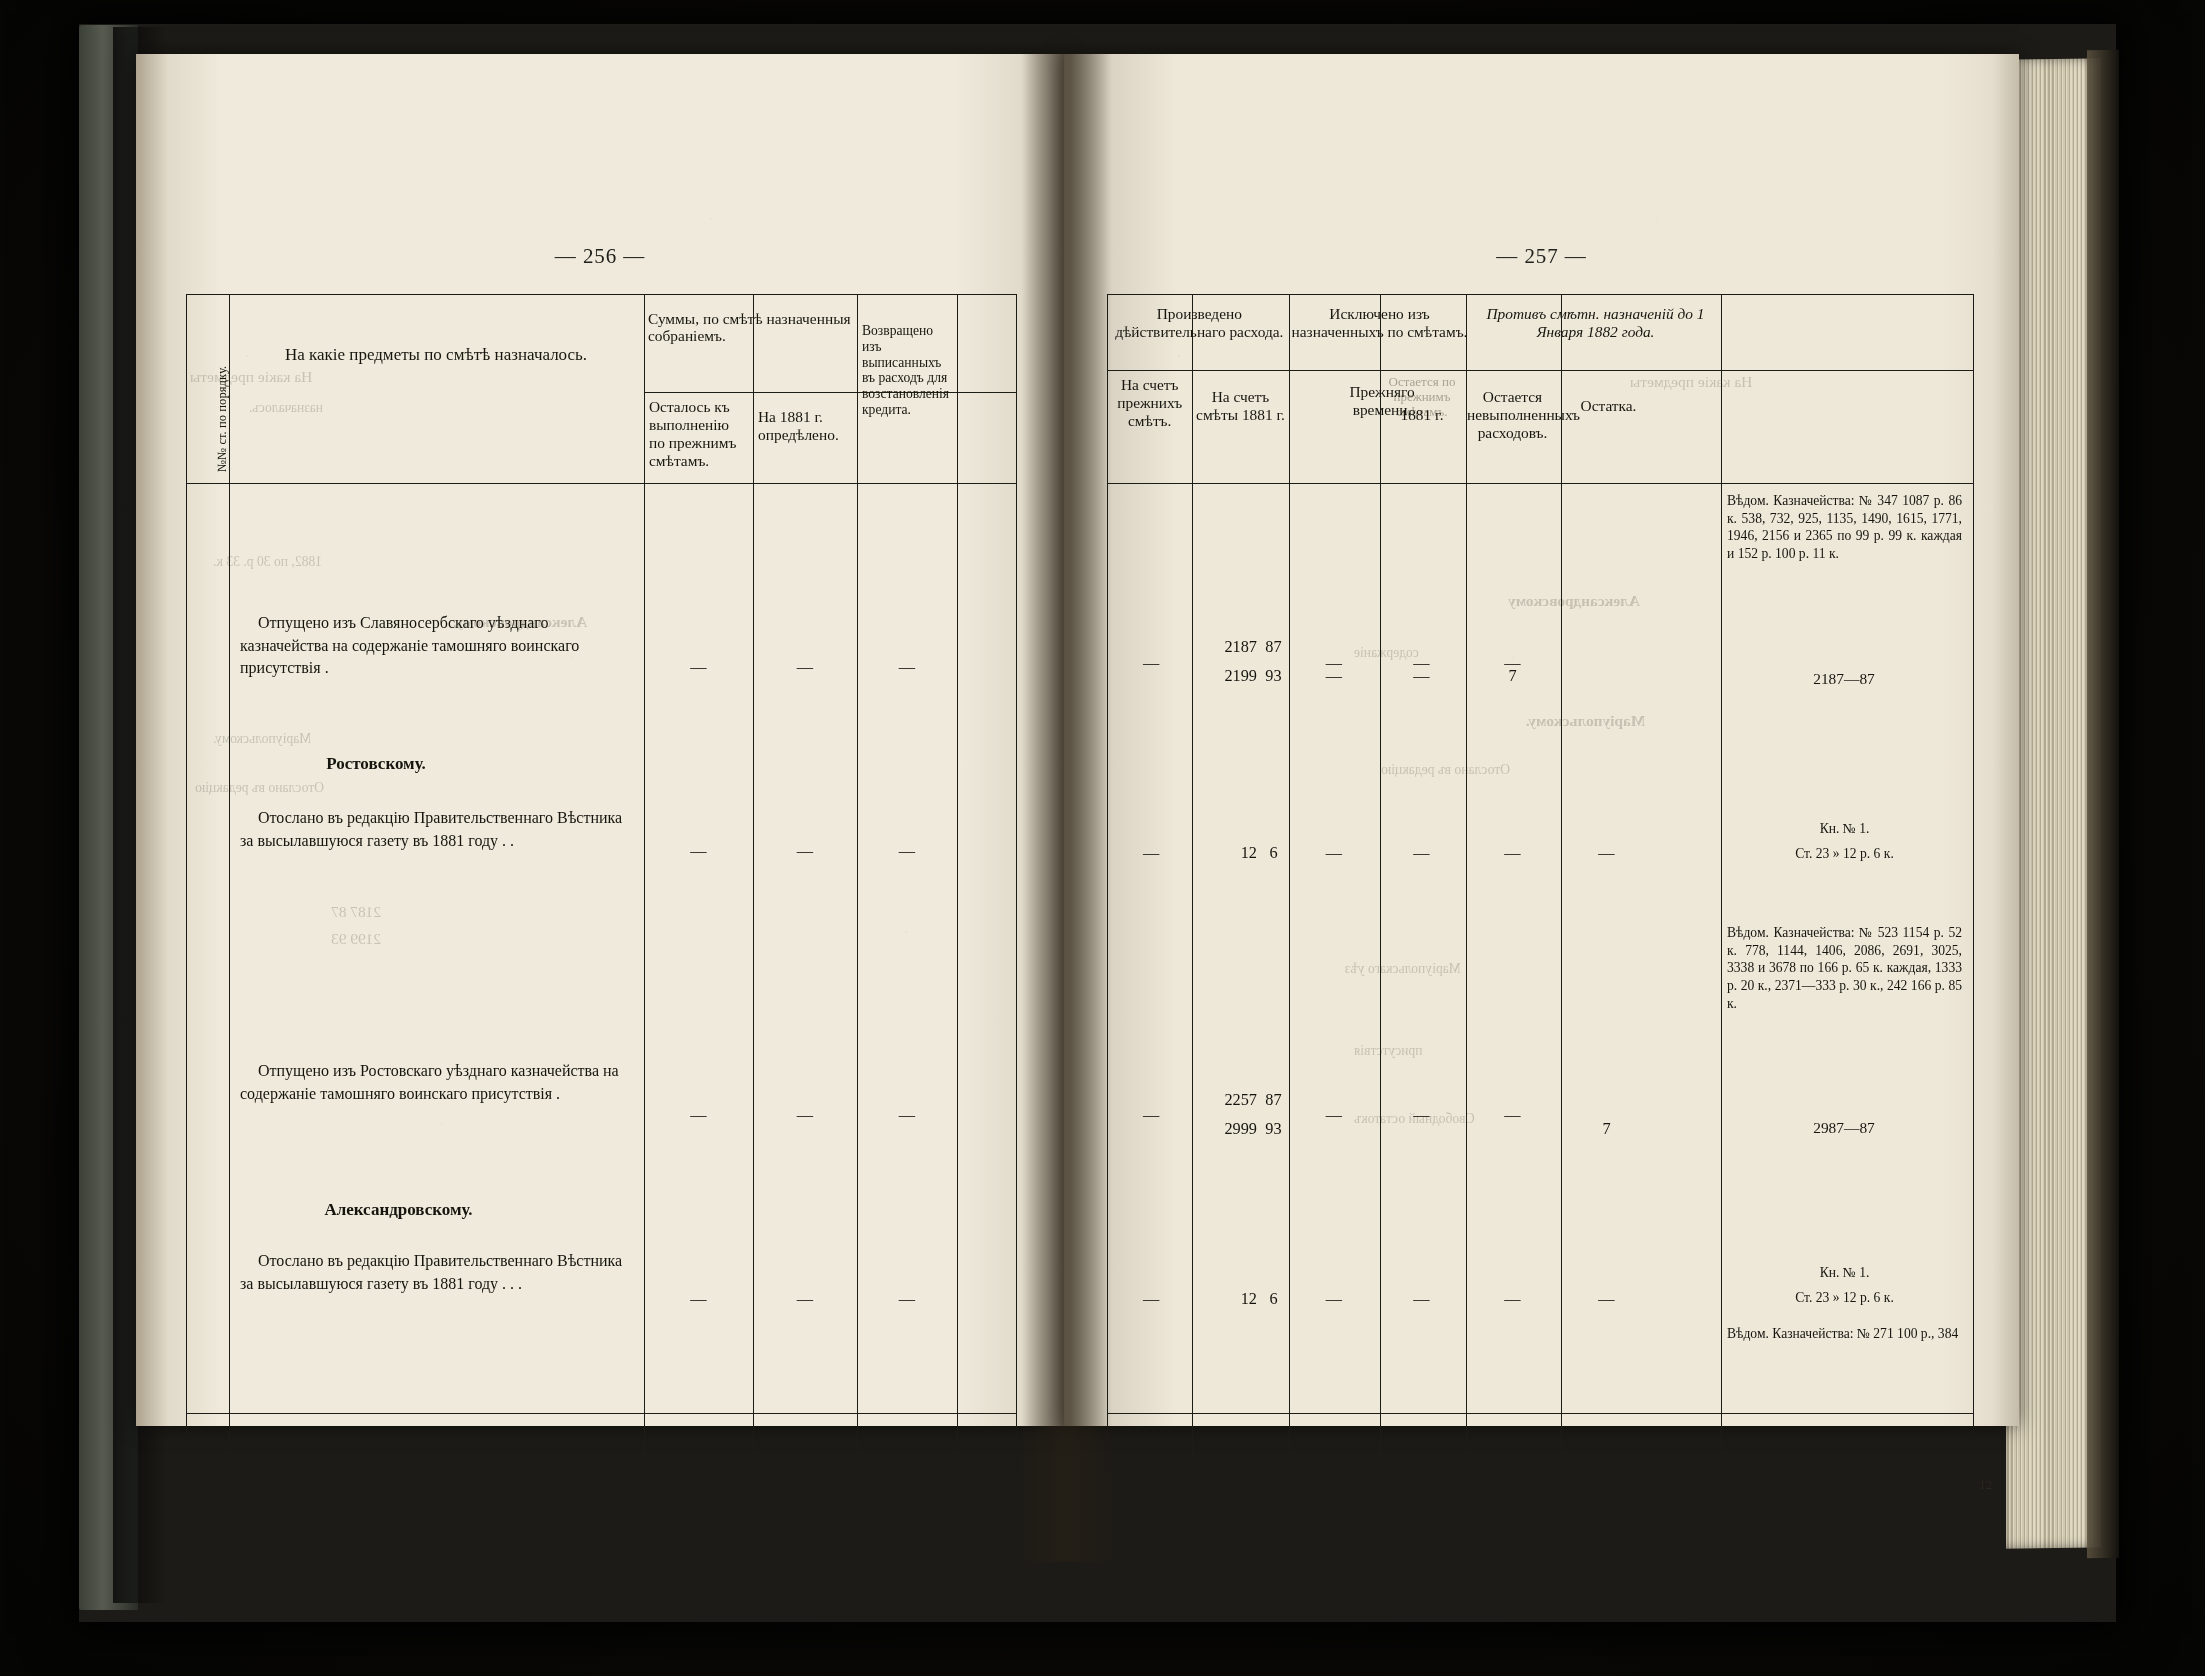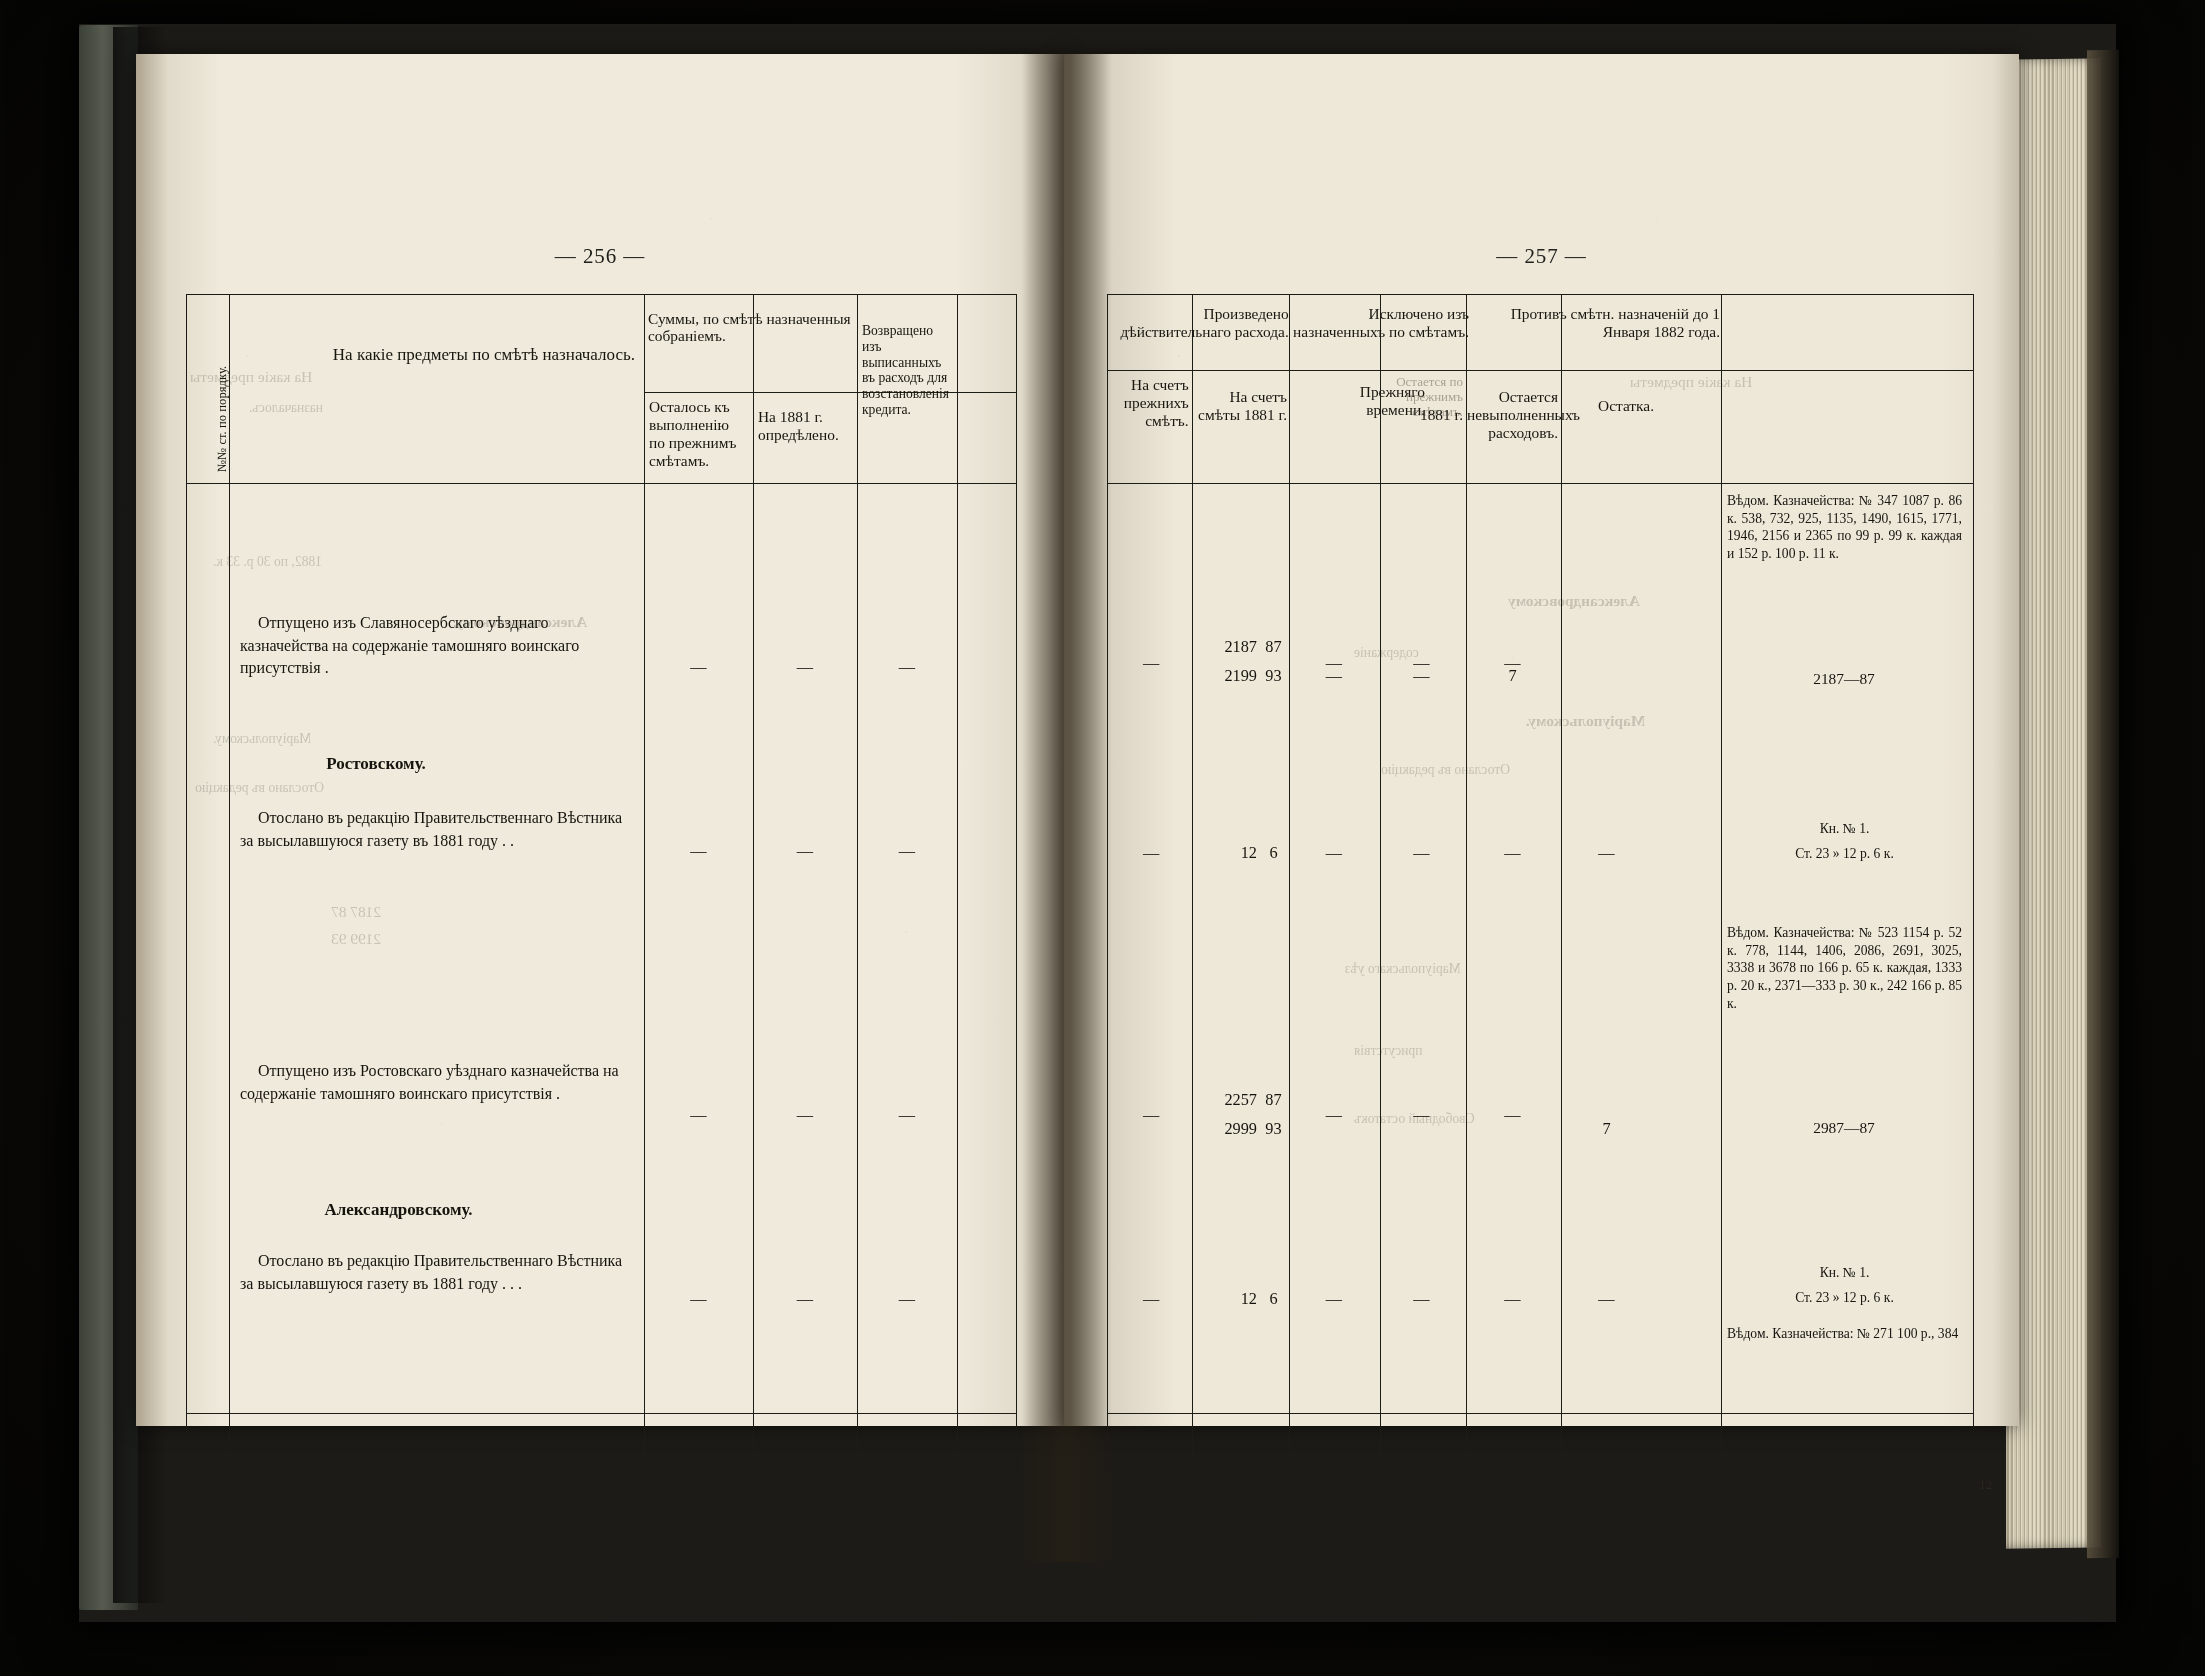--- a/index.html
+++ b/index.html
@@ -96,21 +96,21 @@
     border:1.8px solid #1a1a17;
     color:#17160f;
   }
   .tbl-left{left:50px;top:240px;width:829px;height:1177px;}
   .tbl-right{left:43px;top:240px;width:865px;height:1177px;}
 
   .vline{position:absolute;top:0;bottom:0;width:1.4px;background:#1d1d18;}
   .hline{position:absolute;left:0;right:0;height:1.4px;background:#1d1d18;}
 
   .hdr{
-    position:absolute;font-size:15.4px;line-height:1.16;text-align:right;
+    position:absolute;font-size:15.4px;line-height:1.16;text-align:center;
     color:#17160f;
   }
   .cell{
     position:absolute;font-size:16px;line-height:1.42;color:#15140e;
   }
   .cellc{position:absolute;font-size:16.3px;text-align:center;color:#15140e;}
   .bold{font-weight:bold;}
   .vert{
     position:absolute;transform-origin:0 0;transform:rotate(-90deg);
     font-size:12.7px;white-space:nowrap;color:#17160f;
@@ -231,21 +231,21 @@
       <div class="vline" style="left:358px;"></div>
       <div class="vline" style="left:453px;"></div>
       <div class="vline" style="left:613px;"></div>
 
       <div class="hline" style="top:75px;"></div>
       <div class="hline" style="top:188px;"></div>
       <div class="hline" style="top:1118px;"></div>
 
       <div class="hdr" style="left:1.8px;top:10px;width:179px;">Произведено дѣйствительнаго расхода.</div>
       <div class="hdr" style="left:182px;top:10px;width:179px;">Исключено изъ назначенныхъ по смѣтамъ.</div>
-      <div class="hdr" style="left:363px;top:10px;width:249px;">Противъ смѣтн. назначеній до 1 Января 1882 года.</div>
+      <div class="hdr" style="left:363px;top:10px;width:249px;font-style:italic;">Противъ смѣтн. назначеній до 1 Января 1882 года.</div>
 
       <div class="hdr" style="left:2.7px;top:81px;width:78px;">На счетъ прежнихъ смѣтъ.</div>
       <div class="hdr" style="left:86px;top:93px;width:93px;">На счетъ смѣты 1881 г.</div>
       <div class="hdr" style="left:183px;top:88px;width:86px;margin-left:48px;">Прежняго времени.</div>
       <div class="hdr small" style="left:273px;top:79px;width:82px;color:rgba(60,55,40,.40);">Остается по прежнимъ смѣтамъ.</div>
       <div class="hdr" style="left:273px;top:111px;width:82px;">1881 г.</div>
       <div class="hdr" style="left:359px;top:93px;width:91px;">Остается невыполненныхъ расходовъ.</div>
       <div class="hdr" style="left:455px;top:102px;width:91px;">Остатка.</div>
 
       <div class="cellc" style="left:2.7px;top:358px;width:81px;">—</div>

